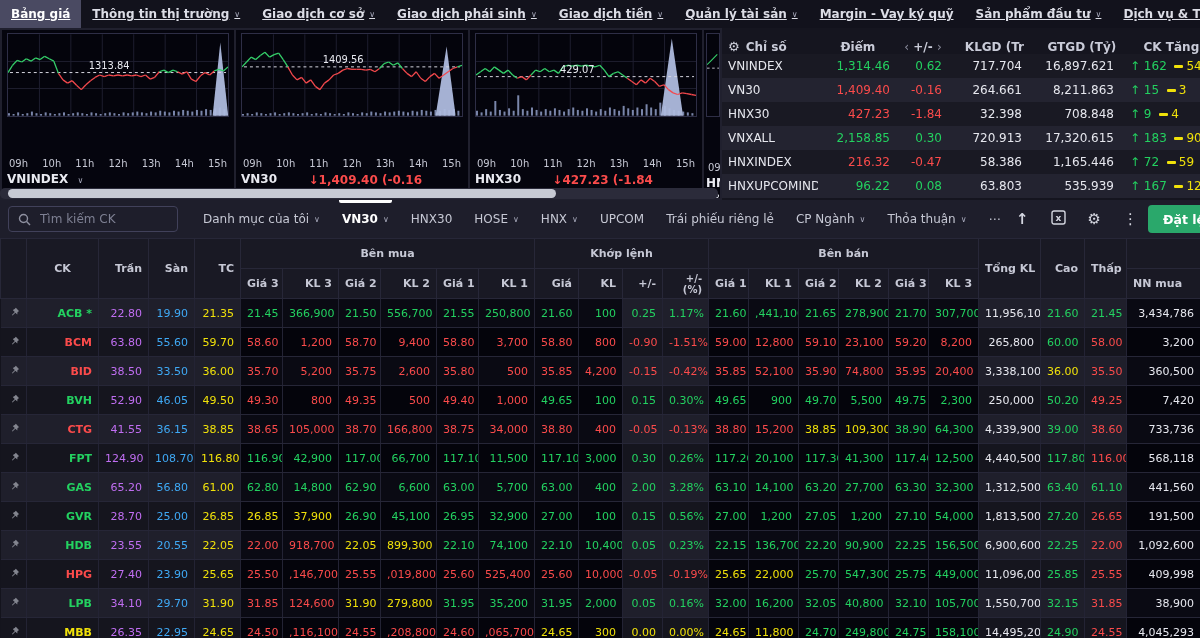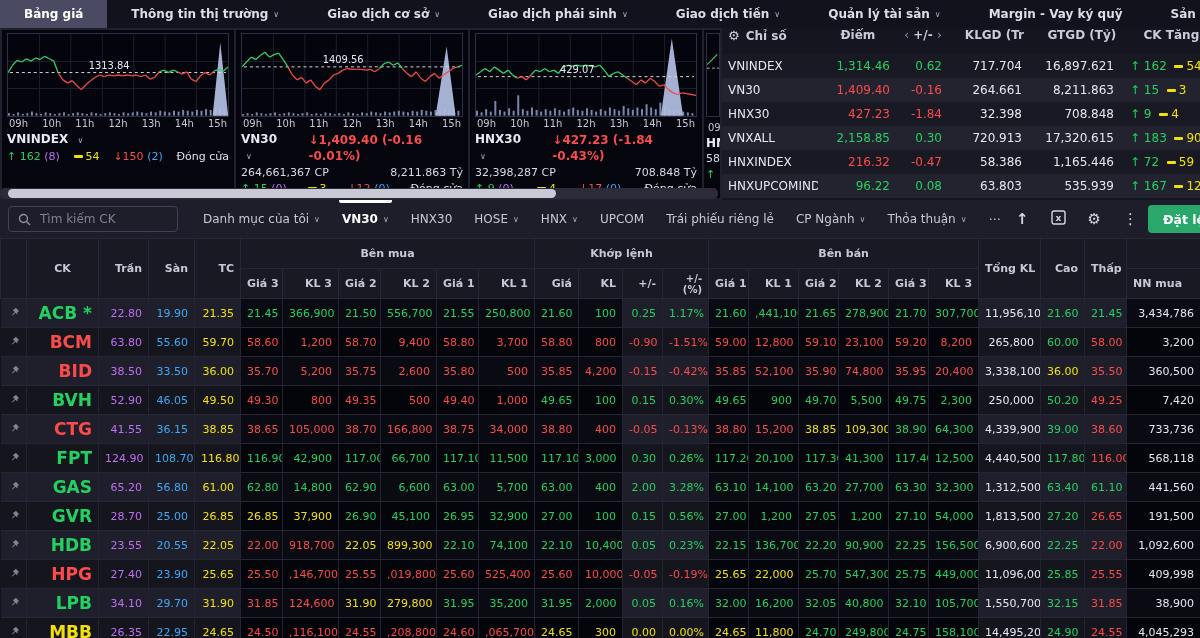--- a/index.html
+++ b/index.html
@@ -1,39 +1,39 @@
 <!DOCTYPE html>
 <html><head>
 <meta charset="utf-8">
 <style>
   html,body{margin:0;padding:0;background:#0c0c14;}
   *{box-sizing:border-box;}
   #app{position:relative;width:1200px;height:638px;overflow:hidden;
        font-family:"DejaVu Sans","Liberation Sans",sans-serif;color:#e6e7ee;background:#15151f;}
   
   .topbar{height:28px;background:#12121c;display:flex;align-items:stretch;font-size:12px;font-weight:bold;color:#dcdde6;white-space:nowrap;overflow:hidden;}
-  .mi{display:flex;align-items:center;padding:0 24px;cursor:pointer;}
+  .mi{display:flex;align-items:center;padding:0 11px;cursor:pointer;text-decoration:underline;}
   .mi.active{background:#4a4a62;color:#ffffff;}
   .caret{font-size:8px;color:#a9abbd;margin-left:5px;font-weight:normal;}
   
   .strip{position:relative;height:172px;background:#20202e;display:flex;}
   .panel{width:232px;margin:2px 0 2px 2px;background:#05050e;padding:3px 5px 0 5px;flex:none;overflow:hidden;}
   .panel.partial{width:16px;padding:3px 0 0 2px;}
   .chart-box svg{display:block;width:100%;height:84px;background:#04040c;border:1px solid #2e2e46;}
-  .xlabels{display:flex;justify-content:space-between;font-size:10px;color:#c6c8d4;padding:1px 2px 0 2px;height:14px;}
+  .xlabels{display:flex;justify-content:space-between;font-size:10px;color:#c6c8d4;padding:1px 2px 0 2px;height:14px;margin-top:40px;}
   .cline{display:flex;justify-content:space-between;align-items:center;font-size:11px;line-height:16px;color:#d8dae3;}
   .cline.l1{font-size:12px;font-weight:bold;color:#e9eaf1;gap:21px;}
   .cline i{font-style:normal;}
   .ybar{display:inline-block;width:9px;height:3px;background:#f0e10a;border-radius:1px;margin-right:3px;vertical-align:2px;}
   .session{color:#e2e3ea;}
   .hscroll{position:absolute;left:0;bottom:1px;width:718px;height:11px;background:#2b2b3a;border-radius:5px;}
   .hscroll .thumb{position:absolute;left:8px;top:1px;width:548px;height:9px;background:#c7cad4;border-radius:5px;}
   
   .idx{width:478px;flex:none;background:#15151f;font-size:12px;margin-left:2px;}
-  .idx .ihead{display:flex;height:26px;align-items:flex-start;color:#c9cbd8;font-weight:bold;background:#15151f;gap:17px;}
+  .idx .ihead{display:flex;height:26px;align-items:flex-end;color:#c9cbd8;font-weight:bold;background:#15151f;gap:17px;}
   .idx .irow{display:flex;height:24px;align-items:center;}
   .idx .irow.a{background:#191923;}
   .idx .irow.b{background:#232330;}
   .icell{padding:0 6px;white-space:nowrap;overflow:hidden;}
   .ic0{width:96px;text-align:left;}
   .ic1{width:78px;text-align:right;}
   .ic2{width:52px;text-align:right;}
   .ic3{width:80px;text-align:right;}
   .ic4{width:92px;text-align:right;}
   .ic5{width:80px;text-align:left;padding-left:10px;}
@@ -56,21 +56,21 @@
   table.bd{border-collapse:collapse;table-layout:fixed;width:1200px;font-size:11px;}
   table.bd th{height:30px;font-weight:bold;color:#c6c8d5;background:#191924;border:1px solid #272738;padding:0 6px;white-space:nowrap;overflow:hidden;}
   table.bd th.num{text-align:right;}
   table.bd th.grp{text-align:center;}
   table.bd td{height:29px;padding:0 6px;text-align:right;white-space:nowrap;overflow:hidden;border-right:1px solid #232334;border-bottom:1px solid #262637;}
   tr.ra td{background:#1f1f2b;}
   tr.rb td{background:#15151e;}
   tr.ra td.dk{background:#0a0a13;}
   tr.rb td.dk{background:#04040b;}
   td.pin{text-align:center;padding:0;}
-  td.tk{text-align:left;padding-left:9px;font-weight:bold;font-size:17px;}
+  td.tk{text-align:left;padding-left:9px;font-weight:bold;font-size:11px;}
   td.nn{padding-right:26px;margin-top:32px;}
   .sub2{font-size:10px;line-height:11px;}
   
   .c-g{color:#23d160;}
   .c-r{color:#fb4b4b;}
   .c-y{color:#f0e10a;}
   .c-p{color:#c06ef2;}
   .c-b{color:#3fa9f5;}
   .c-w{color:#e7e8ef;}
 </style>

